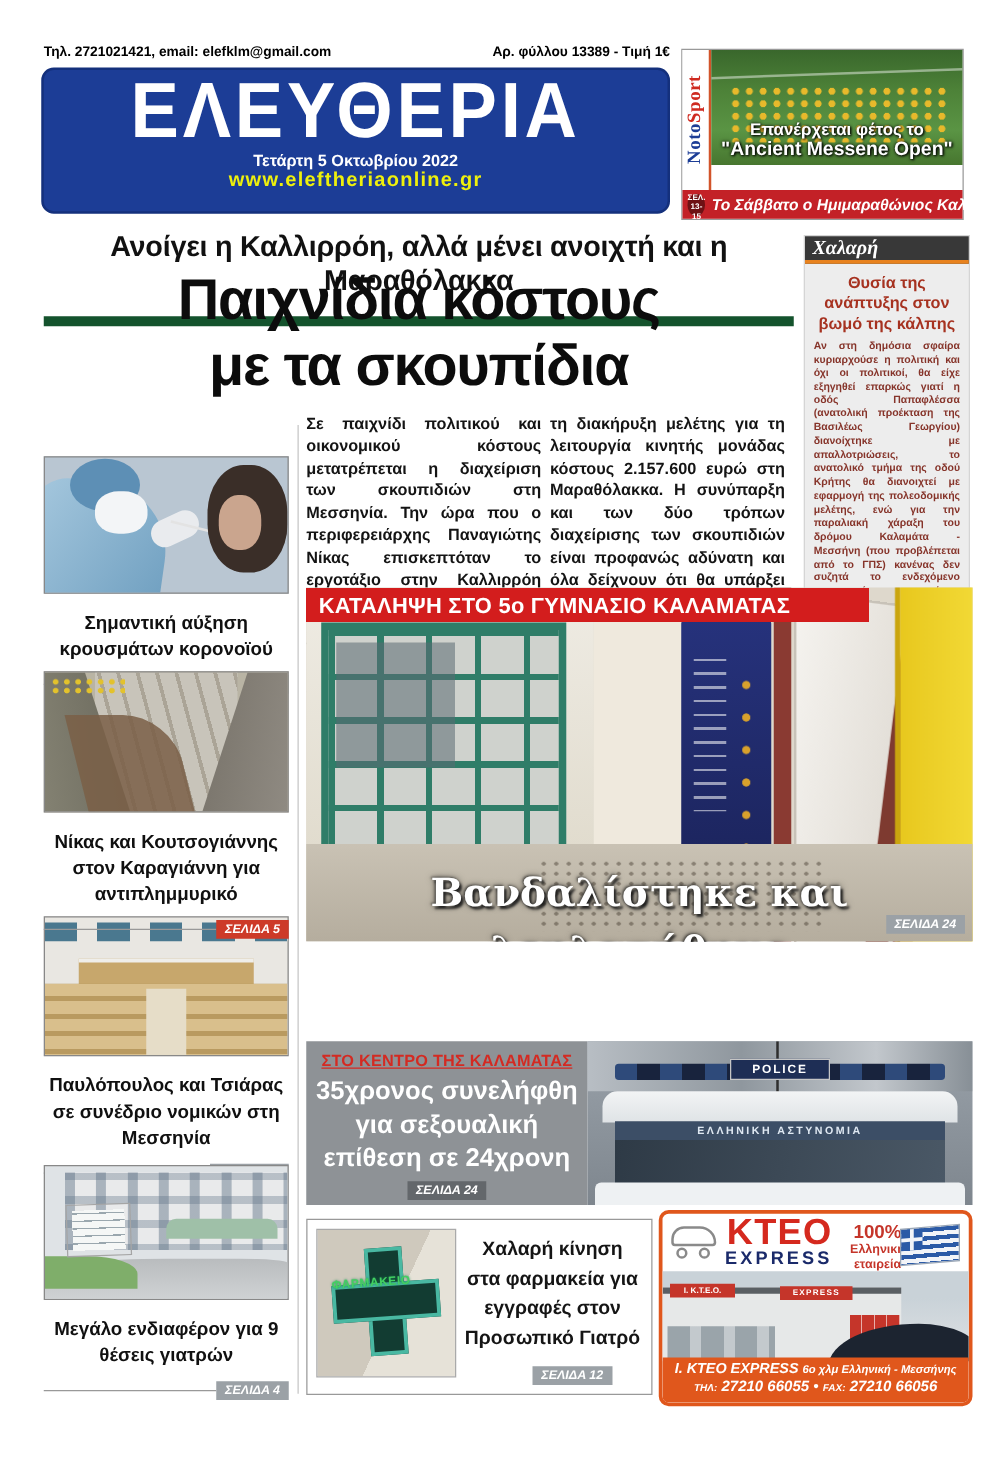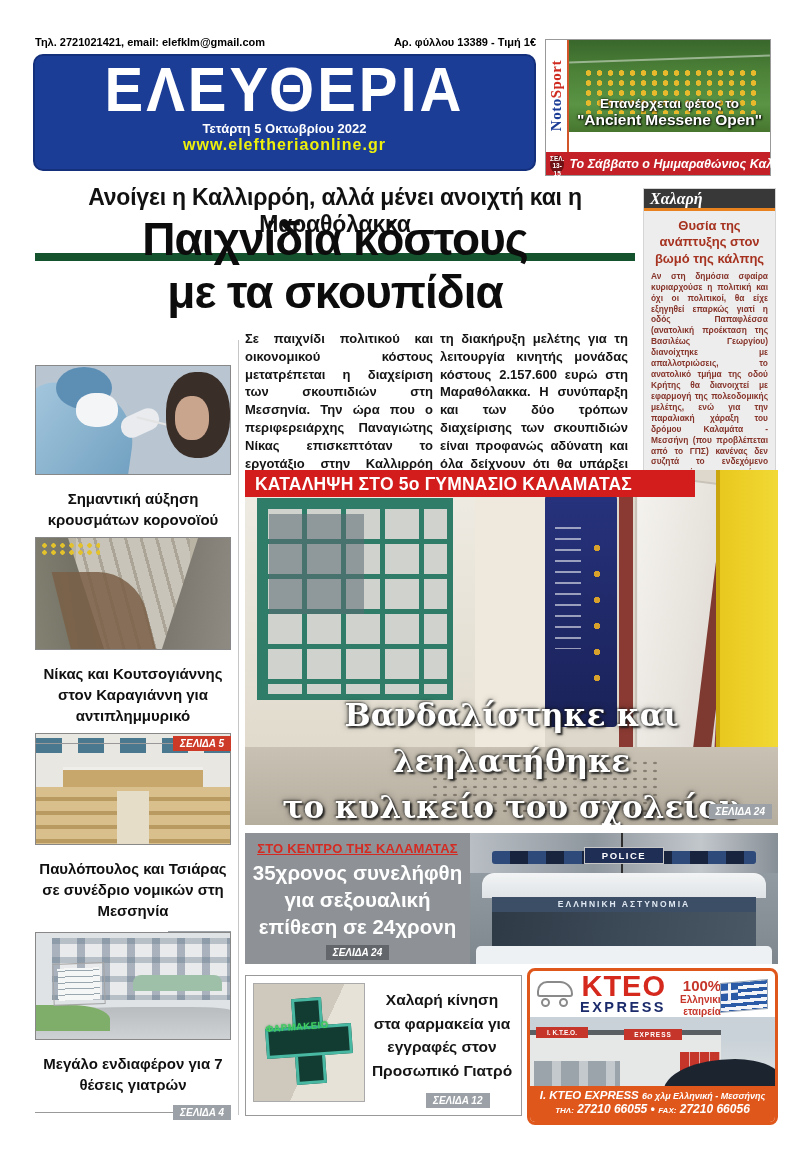--- a/index.html
+++ b/index.html
@@ -124,21 +124,21 @@
                             repeating-linear-gradient(180deg,rgba(92,112,132,.35) 0 6px,transparent 6px 19px);}
   .hs-canopy{position:absolute;right:4%;top:40%;width:46%;height:15%;background:#9fc0a8;border-radius:8px 8px 0 0;}
   .hs-road{position:absolute;bottom:0;height:30%;left:0;right:0;background:linear-gradient(#b9bcbe,#cfd2d4);
            border-radius:50% 20% 0 0/30% 10% 0 0;}
   .hs-grass{position:absolute;left:0;bottom:8%;width:38%;height:24%;background:#7fae6a;border-radius:0 55% 0 0;}
   .hs-sign{position:absolute;left:9%;top:28%;width:27%;height:40%;background:#f5f7f6;border:1px solid #a5a5a5;
            transform:rotate(-2deg);background-image:repeating-linear-gradient(180deg,#9aa7ae 0 1px,transparent 1px 6px);
            background-clip:content-box;padding:4px;box-sizing:border-box;}
 
   
-  .school{position:absolute;left:245px;top:470px;width:533px;height:355px;background:#ded8cc;overflow:hidden;}
+  .school{position:absolute;left:245px;top:470px;width:533px;height:283px;background:#ded8cc;overflow:hidden;}
   .sc-wallL{position:absolute;left:0;top:0;width:230px;height:100%;background:linear-gradient(#efece4,#dcd6c6);}
   .sc-window{position:absolute;left:12px;top:28px;width:196px;height:202px;border:6px solid #2f7d68;background:#cfd2cd;
              background-image:repeating-linear-gradient(90deg,#2f7d68 0 5px,transparent 5px 39px),
                               repeating-linear-gradient(180deg,#2f7d68 0 5px,transparent 5px 35px);box-sizing:border-box;}
   .sc-winin{position:absolute;left:24px;top:44px;width:95px;height:100px;background:#5b6a72;opacity:.55;}
   .sc-pillar{position:absolute;left:230px;top:0;width:70px;height:100%;background:#efe9dd;}
   .sc-vend{position:absolute;left:300px;top:25px;width:72px;height:232px;border-radius:4px;
            background:linear-gradient(#26327c,#1a2258);}
   .sc-vlabel{position:absolute;left:10px;top:32px;width:26px;height:122px;
              background-image:repeating-linear-gradient(180deg,rgba(255,255,255,.55) 0 2px,transparent 2px 11px);}
@@ -338,21 +338,21 @@
   </div>
 
   <div class="rail-item ri3">
     <div class="rail-photo rp3">
       <div class="hs-bldg"></div>
       <div class="hs-canopy"></div>
       <div class="hs-road"></div>
       <div class="hs-grass"></div>
       <div class="hs-sign"></div>
     </div>
-    <div class="rail-caption">Μεγάλο ενδιαφέρον για 7 θέσεις γιατρών</div>
+    <div class="rail-caption">Μεγάλο ενδιαφέρον για 9 θέσεις γιατρών</div>
     <div class="rail-refrow">
       <span class="rule"></span>
       <span class="page-badge">ΣΕΛΙΔΑ 4</span>
     </div>
   </div>
 
   <div class="school">
     <div class="sc-wallL"></div>
     <div class="sc-window"></div>
     <div class="sc-winin"></div>

